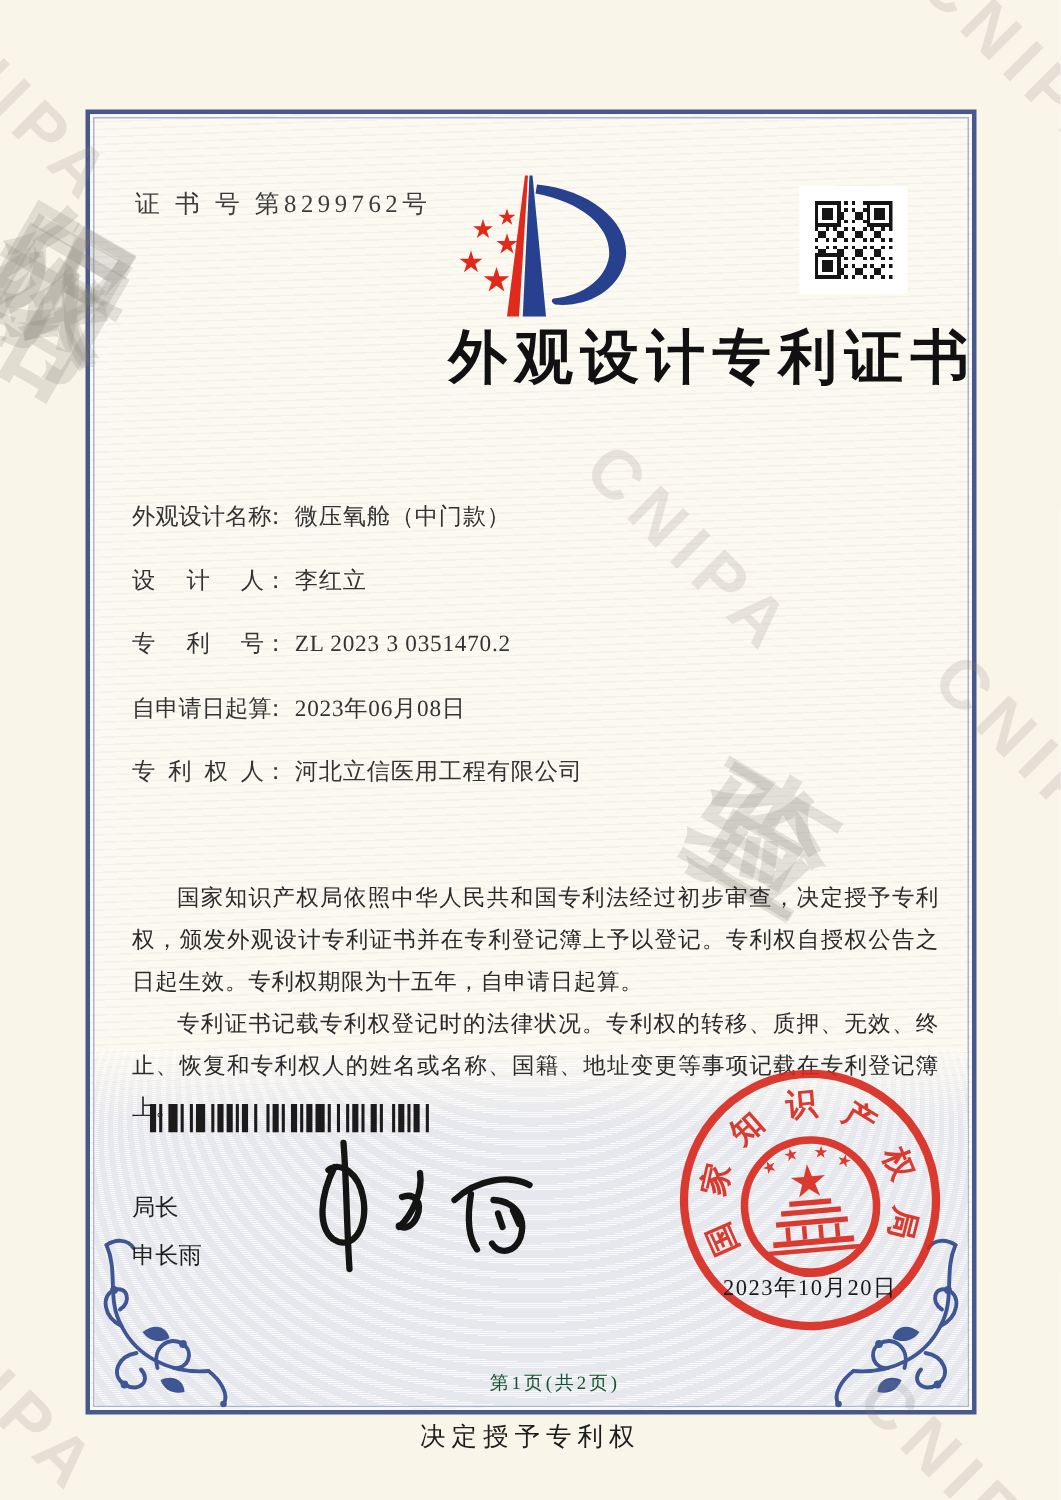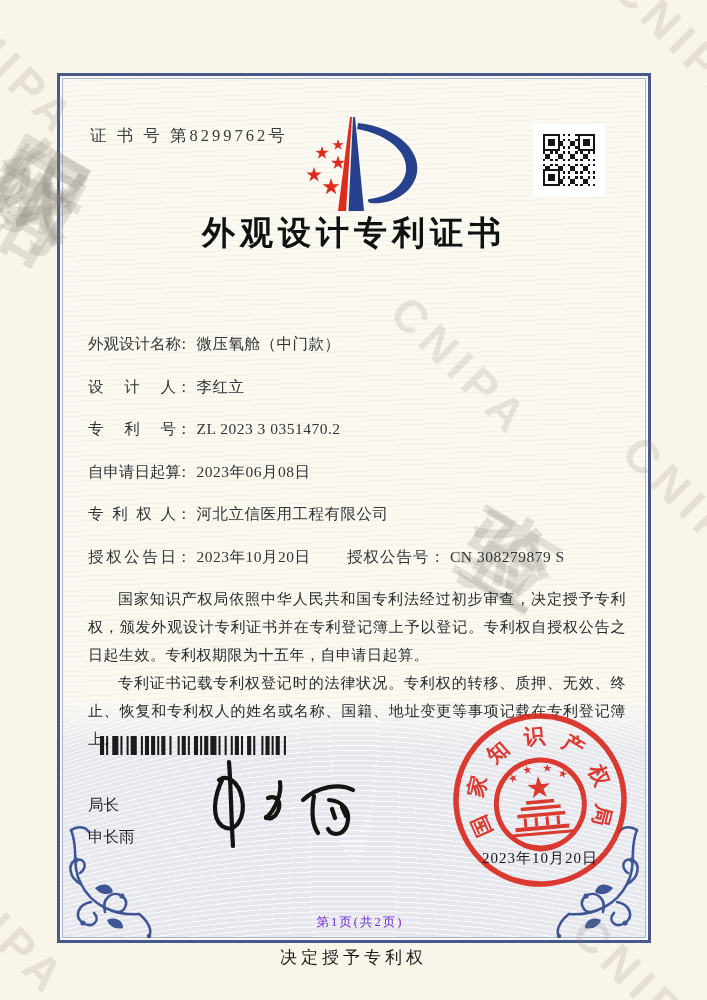--- a/index.html
+++ b/index.html
@@ -61,21 +61,21 @@
     position:absolute; left:33px; top:52px;
     font-size:16.5px; letter-spacing:3px; color:#3c3c3c;
   }
   .logo { position:absolute; left:241px; top:42px; width:130px; height:102px; }
   .qr-box {
     position:absolute; left:476px; top:51px; width:72px; height:72px;
     background:#ffffff; display:flex; align-items:center; justify-content:center;
   }
   .title {
     position:absolute; left:0; top:138px; width:100%;
-    text-align:center; font-size:33px; font-weight:bold;
+    text-align:right; font-size:39px; font-weight:bold;
     letter-spacing:5px; color:#111;
   }
 
   .fields { position:absolute; left:31px; top:221px; width:540px; list-style:none;margin-top:40px; }
   .fields li { height:42.6px; font-size:15.5px; color:#333; position:relative; white-space:nowrap; }
   .lbl {
     display:inline-block; width:88px; white-space:nowrap;
     text-align:justify; text-align-last:justify; vertical-align:top; overflow:visible;
   }
   .colon { display:inline-block; }
@@ -101,21 +101,21 @@
   }
   .ring-ch {
     font-size:21px; font-weight:bold; fill:#d8271b;
     text-anchor:middle; font-family:"Liberation Serif","DejaVu Serif",serif;
   }
   .seal-date {
     position:absolute; left:395px; top:776px; width:176px;
     text-align:center; font-size:15px; color:#181818; letter-spacing:1px; z-index:3;
   }
 
-  .page-note { position:absolute; left:6px; top:841px; width:100%; text-align:center; font-size:12.5px; color:#6d28d9; letter-spacing:2px; }
+  .page-note { position:absolute; left:16px; top:841px; width:100%; text-align:center; font-size:12.5px; color:#14532d; letter-spacing:2px; }
 
   .continuation {
     position:absolute; left:0; top:946px; width:707px; z-index:2;
     text-align:center; font-size:17px; color:#1d1d1d; letter-spacing:4px;
   }
 </style>
 </head>
 <body>
 
 <div class="page">
@@ -407,26 +407,20 @@
       </li>
       <li>
         <span class="lbl">专 利 号</span><span class="colon">：</span><span class="val">ZL 2023 3 0351470.2</span>
       </li>
       <li>
         <span class="lbl">自申请日起算</span><span class="colon">：</span><span class="val">2023年06月08日</span>
       </li>
       <li>
         <span class="lbl">专 利 权 人</span><span class="colon">：</span><span class="val">河北立信医用工程有限公司</span>
       </li>
-      <li>
-        <span class="lbl">授权公告日</span><span class="colon">：</span><span class="val">2023年10月20日</span>
-        <span class="grant-no">
-          <span class="lbl">授权公告号</span><span class="colon">：</span><span class="val">CN 308279879 S</span>
-        </span>
-      </li>
     </ul>
 
     <div class="paras">
       <p>国家知识产权局依照中华人民共和国专利法经过初步审查，决定授予专利权，颁发外观设计专利证书并在专利登记簿上予以登记。专利权自授权公告之日起生效。专利权期限为十五年，自申请日起算。</p>
       <p>专利证书记载专利权登记时的法律状况。专利权的转移、质押、无效、终止、恢复和专利权人的姓名或名称、国籍、地址变更等事项记载在专利登记簿上。</p>
     </div>
 
     <svg class="barcode" id="barcode" viewBox="0 0 190 19" preserveAspectRatio="none">
         <rect x="0" y="0" width="4.086021505376344" height="19" fill="#1c1a1a"></rect>
         <rect x="6.129032258064516" y="0" width="2.043010752688172" height="19" fill="#1c1a1a"></rect>

